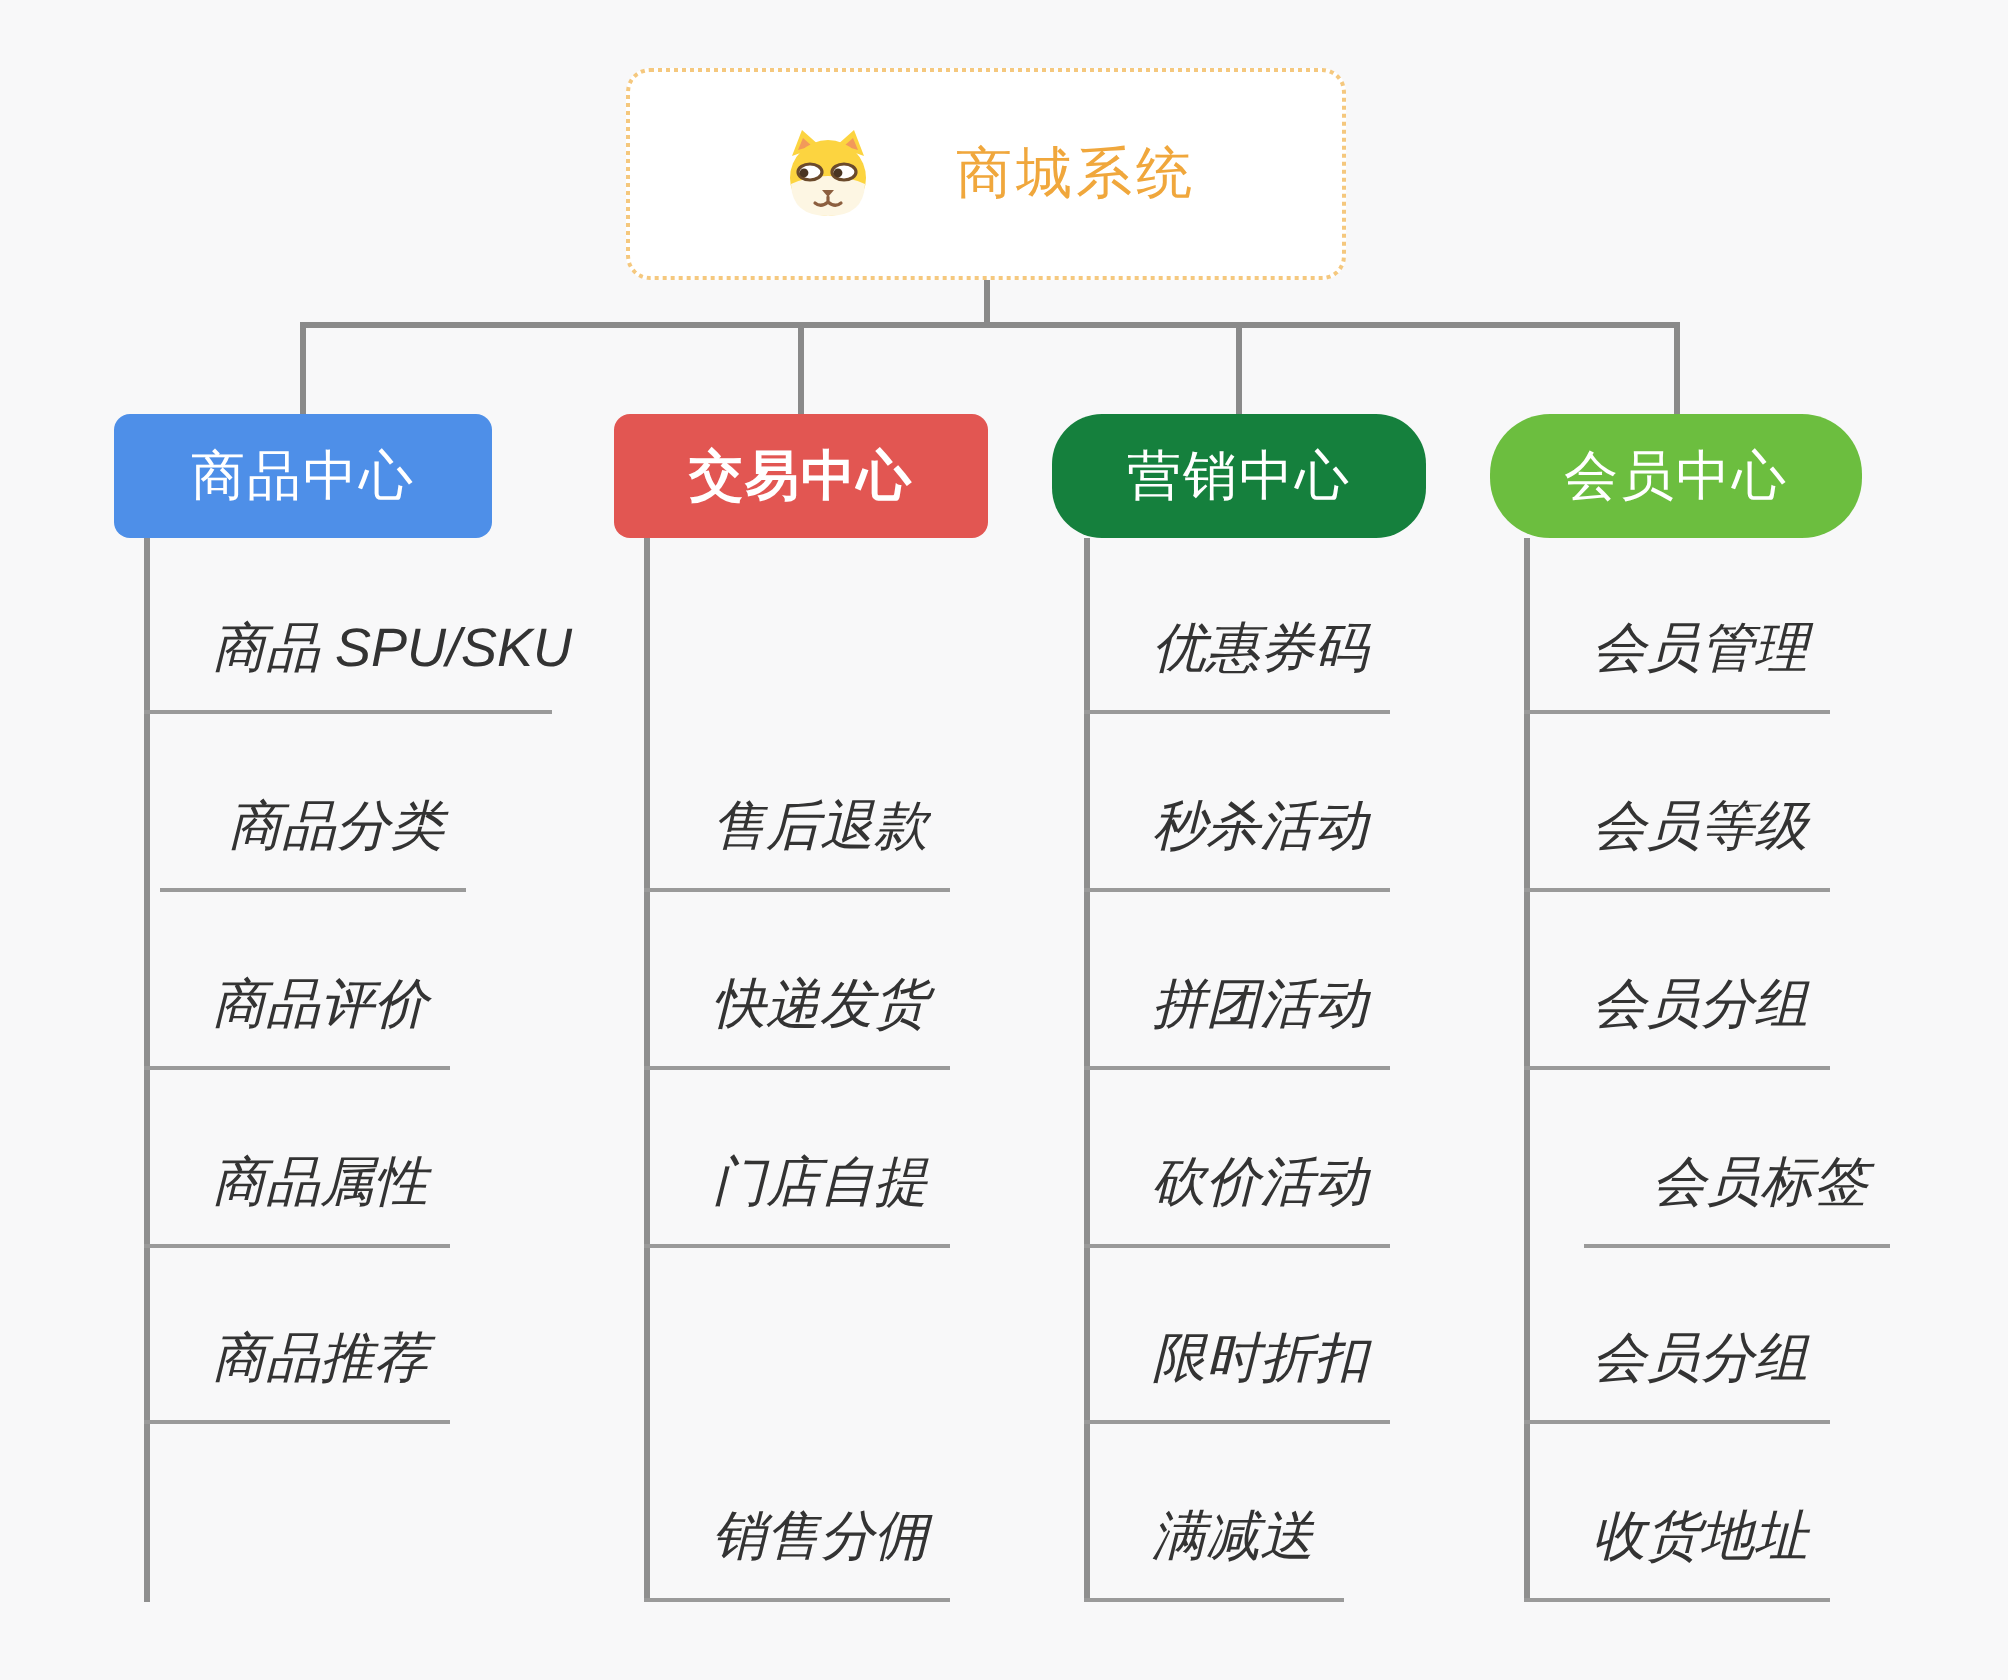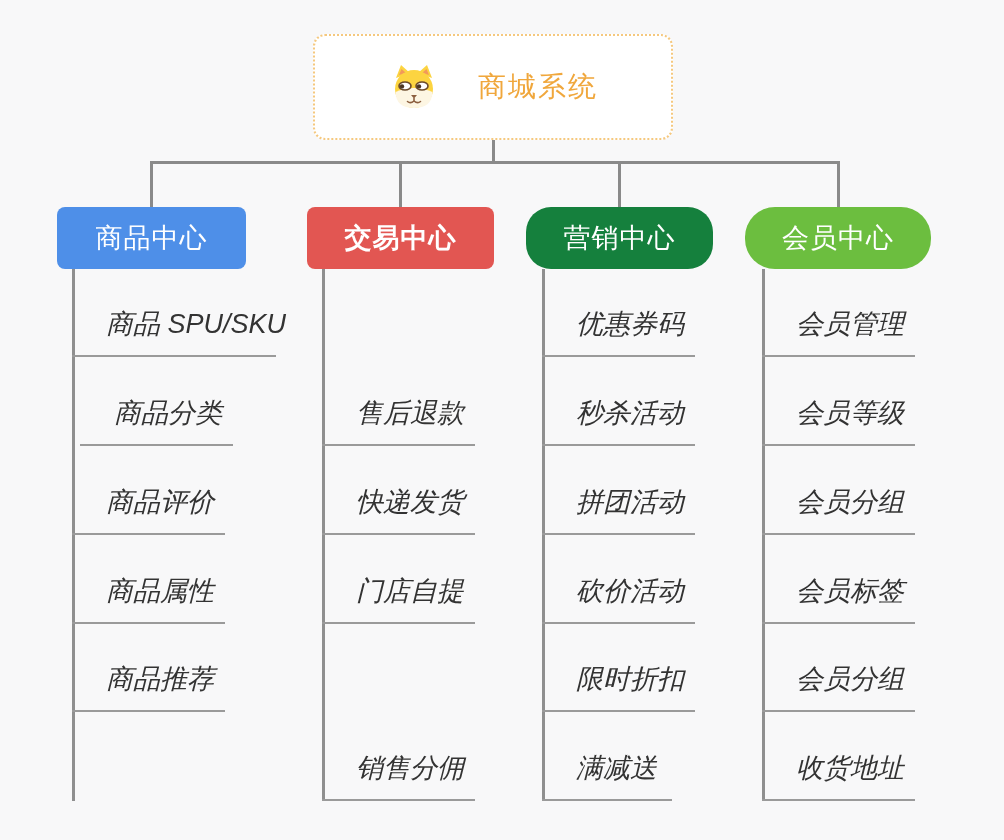--- a/index.html
+++ b/index.html
@@ -102,17 +102,17 @@
   <div class="child" style="left:542px;top:321px;width:153px">优惠券码</div>
   <div class="child" style="left:542px;top:410px;width:153px">秒杀活动</div>
   <div class="child" style="left:542px;top:499px;width:153px">拼团活动</div>
   <div class="child" style="left:542px;top:588px;width:153px">砍价活动</div>
   <div class="child" style="left:542px;top:676px;width:153px">限时折扣</div>
   <div class="child" style="left:542px;top:765px;width:130px">满减送</div>
 
   <div class="child" style="left:762px;top:321px;width:153px">会员管理</div>
   <div class="child" style="left:762px;top:410px;width:153px">会员等级</div>
   <div class="child" style="left:762px;top:499px;width:153px">会员分组</div>
-  <div class="child" style="left:762px;top:588px;width:153px">会员标签</div>
+  <div class="child" style="left:792px;top:588px;width:153px">会员标签</div>
   <div class="child" style="left:762px;top:676px;width:153px">会员分组</div>
   <div class="child" style="left:762px;top:765px;width:153px">收货地址</div>
 
 </div>
 
 </body></html>

